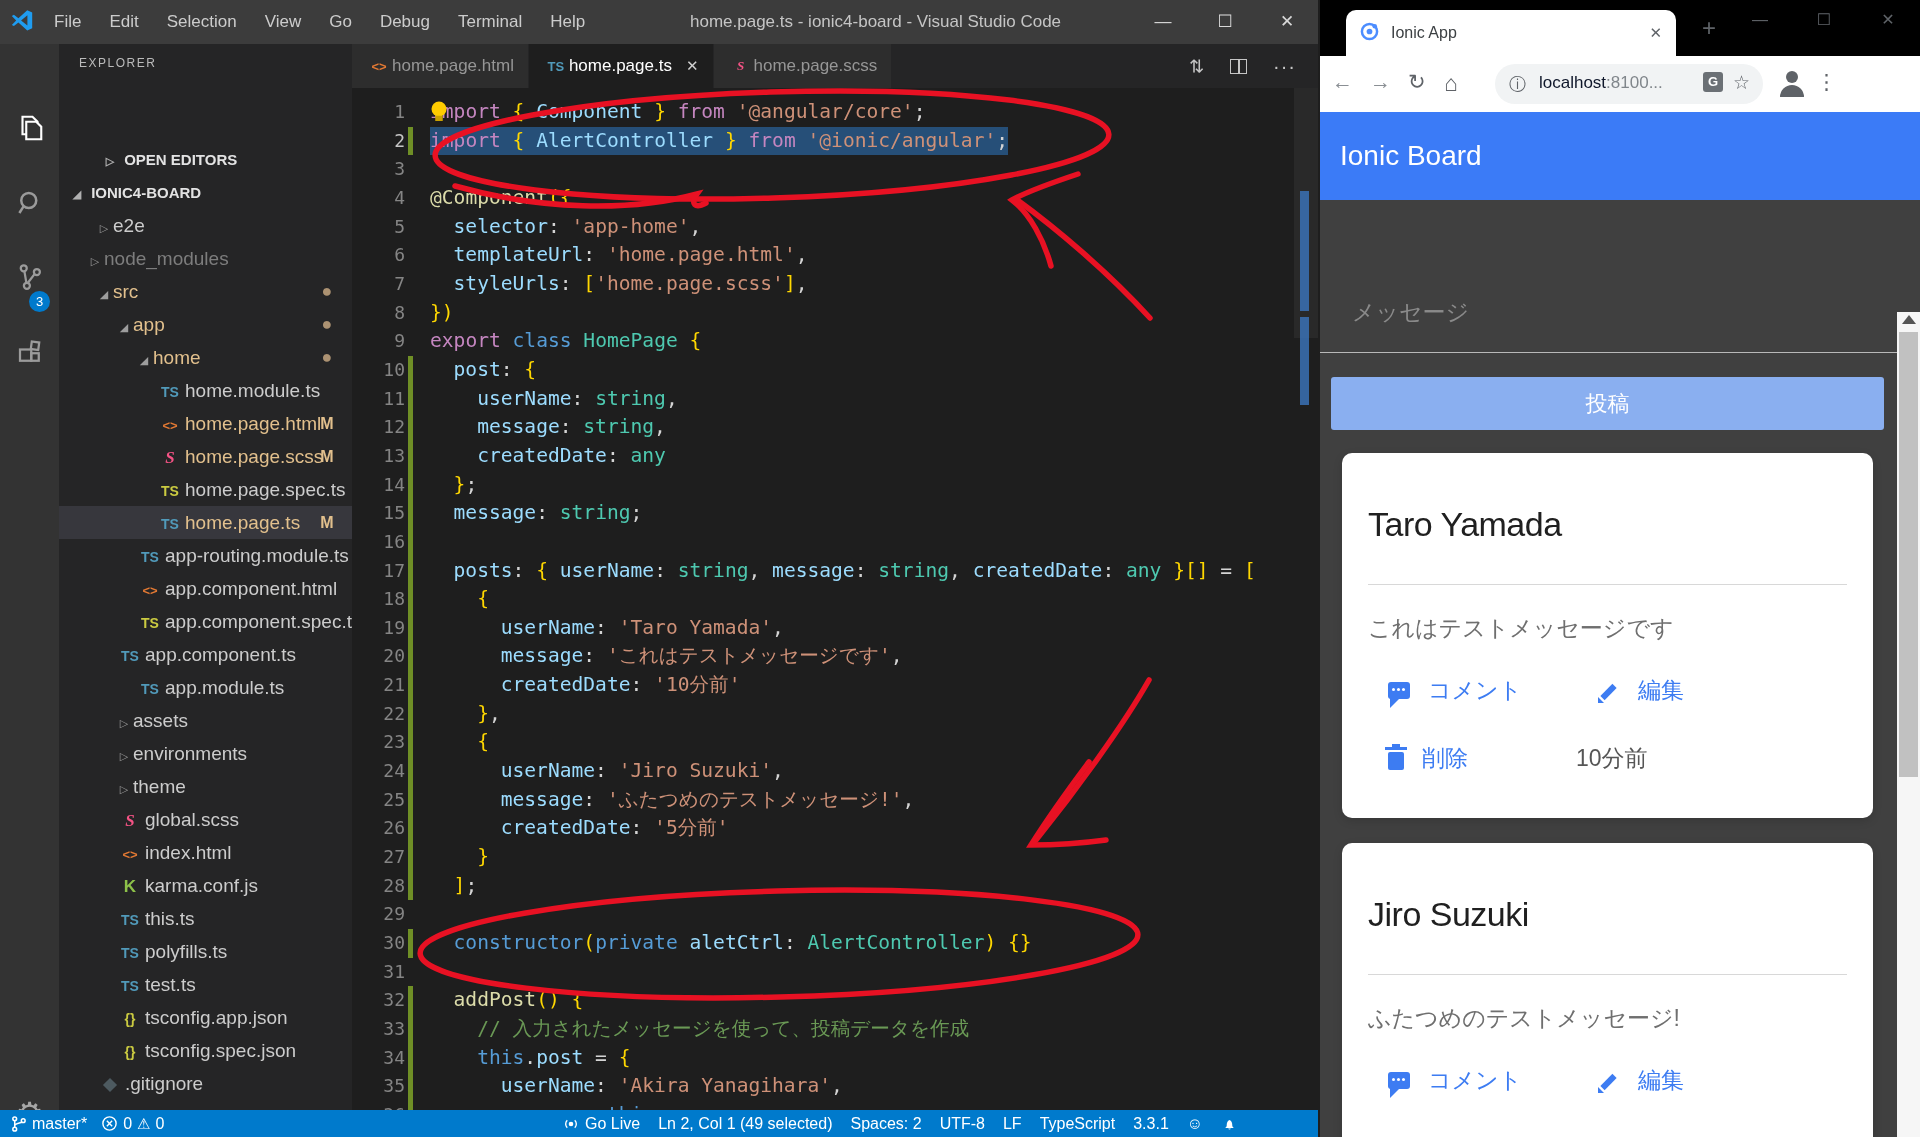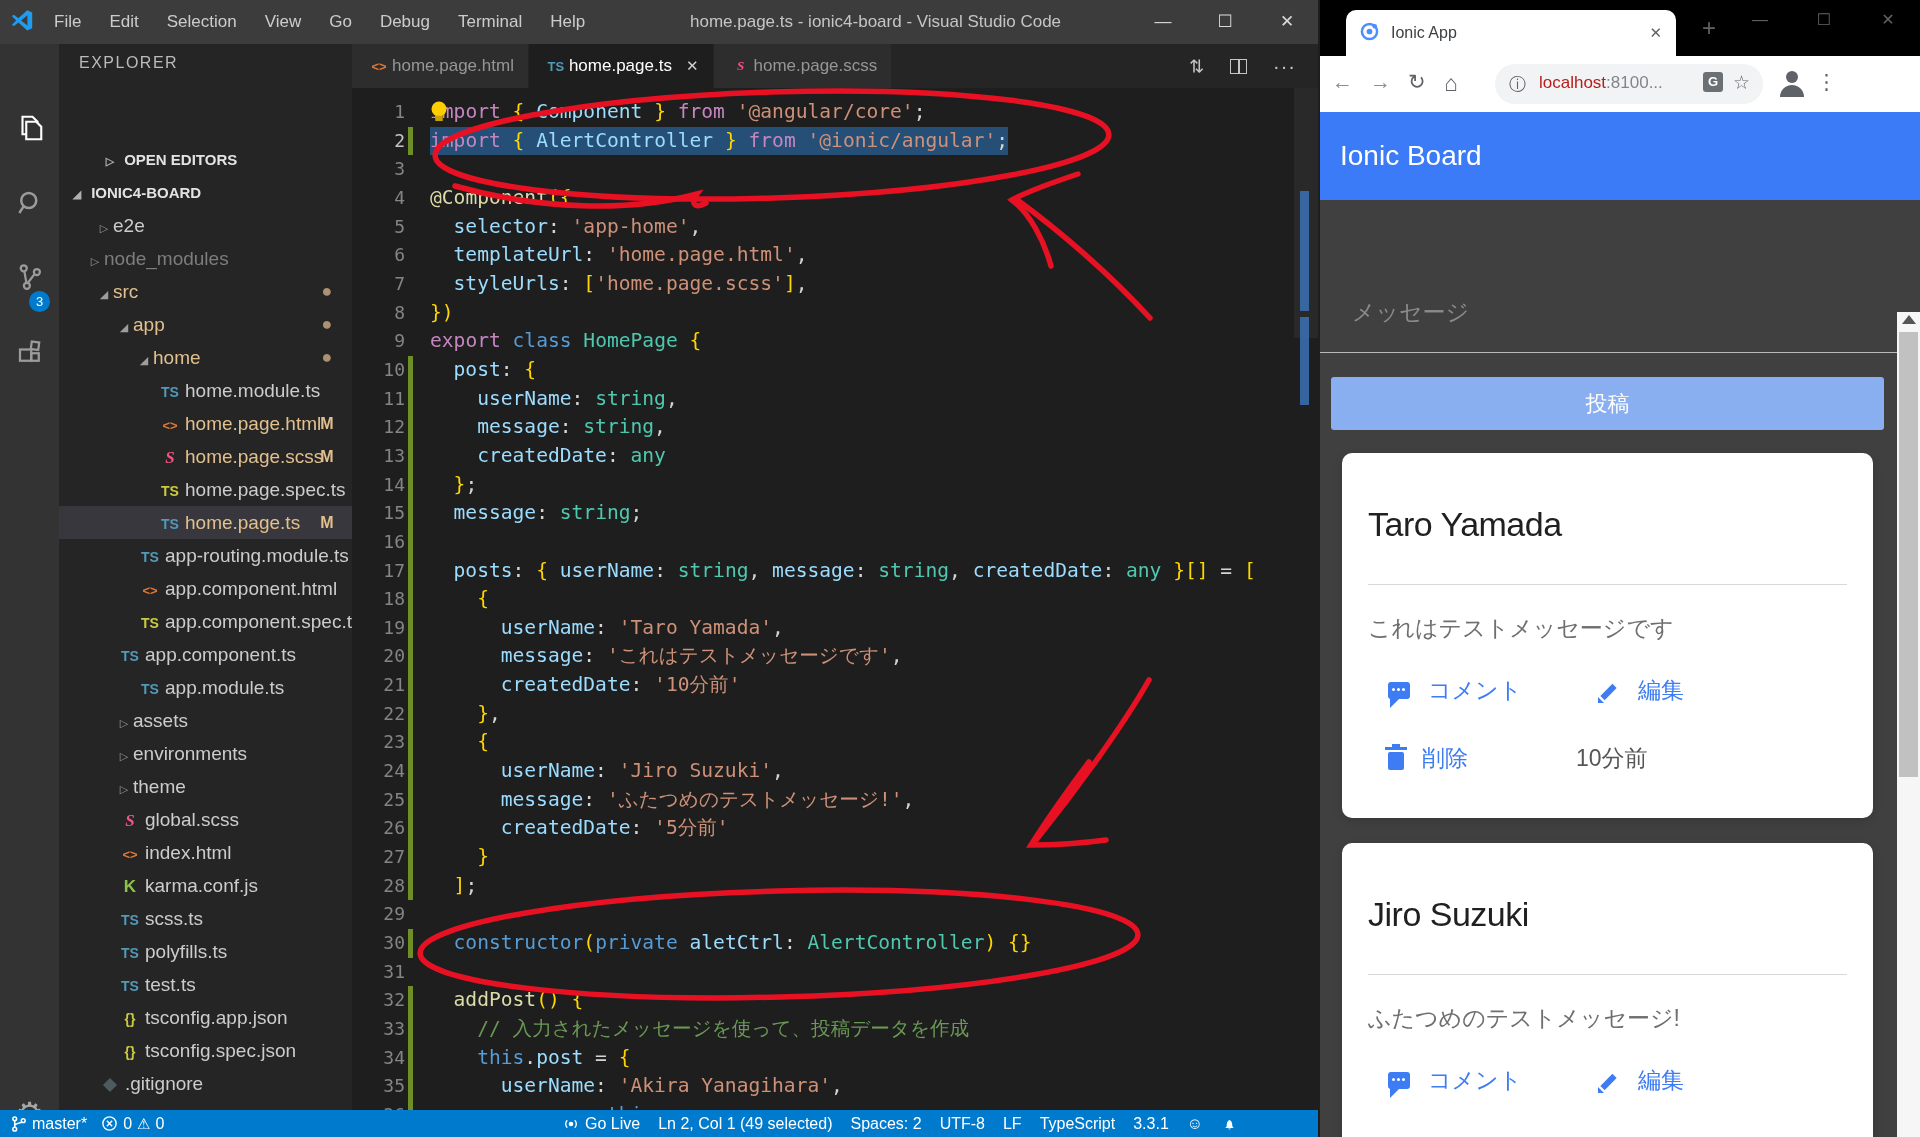--- a/index.html
+++ b/index.html
@@ -20,21 +20,21 @@
   
   .activitybar { position:absolute; left:0; top:44px; width:59px; height:1066px; background:#333333; }
   .act-icon { position:absolute; left:0; width:59px; height:54px; display:flex; align-items:center; justify-content:center; }
   .act-badge { position:absolute; left:29px; top:247px; width:21px; height:21px; border-radius:50%; background:#007acc; color:#fff;
                font-size:13px; text-align:center; line-height:21px; }
   .gear { position:absolute; left:0; top:1043px; width:59px; height:54px; color:#a6a6a6; font-size:32px; text-align:center; line-height:54px; }
 
   
   .sidebar { position:absolute; left:59px; top:44px; width:293px; height:1066px; background:#252526; color:#cccccc; overflow:hidden; }
   .side-heading { position:absolute; left:0; top:0; width:100%; height:35px; padding-left:20px; line-height:38px;
-                  font-size:16px; letter-spacing:1.5px; color:#bbbbbb; }
+                  font-size:12px; letter-spacing:1.5px; color:#bbbbbb; }
   .section-row { position:absolute; left:0; width:100%; height:33px; line-height:33px; font-weight:bold; font-size:15px; color:#e3e3e3; }
   .section-row .tw { display:inline-block; width:20px; text-align:center; font-size:11px; color:#b0b0b0; }
   #sec-open { top:99px; padding-left:25px;margin-left:16px; }
   #sec-project { top:132px; padding-left:8px; }
   .tree { position:absolute; left:0; top:165px; width:100%; }
   .trow { position:relative; height:33px; line-height:33px; font-size:19px; white-space:nowrap; }
   .trow.sel { background:#37373d; }
   .tw2 { display:inline-block; width:18px; text-align:center; font-size:11px; color:#9d9d9d; }
   .fico { display:inline-block; width:30px; text-align:center; font-size:14px; font-weight:bold; }
   .fname { color:#cccccc; }
@@ -88,21 +88,21 @@
   .tabstrip { position:absolute; left:0; top:0; width:100%; height:56px; background:#000000; }
   .btab { position:absolute; left:26px; top:10px; width:330px; height:46px; background:#ffffff; border-radius:10px 10px 0 0;
           display:flex; align-items:center; padding:0 14px; font-size:16px; color:#3c4043; }
   .btab-close { margin-left:auto; color:#5f6368; font-size:15px; }
   .newtab { position:absolute; left:382px; top:14px; font-size:24px; color:#5f6368; }
   .ch-controls { position:absolute; right:0; top:0; height:40px; display:flex; }
   .ch-ctrl { width:64px; text-align:center; line-height:40px; font-size:16px; color:#5f6368; }
   .ch-toolbar { position:absolute; left:0; top:56px; width:100%; height:56px; background:#ffffff; }
   .nav-ic { position:absolute; top:14px; font-size:21px; color:#8a8f94; }
   .omnibox { position:absolute; left:175px; top:64px; width:268px; height:40px; background:#f1f3f4; border-radius:20px; }
-  .omni-host { color:#b91c1c; font-size:17px; } .omni-rest { color:#80868b; font-size:17px; }
+  .omni-host { color:#0f172a; font-size:17px; } .omni-rest { color:#80868b; font-size:17px; }
   .avatar { position:absolute; left:452px; top:64px; width:40px; height:40px; }
   .avatar .head { position:absolute; left:14px; top:7px; width:12px; height:12px; border-radius:50%; background:#5f6368; }
   .avatar .body { position:absolute; left:8px; top:21px; width:24px; height:12px; border-radius:12px 12px 0 0; background:#5f6368; }
 
   .page { position:absolute; left:0; top:112px; width:100%; height:1025px; background:#404040; overflow:hidden; }
   .app-header { position:absolute; left:0; top:0; width:100%; height:88px; background:#3b7bf7; color:#ffffff;
                 font-size:28px; line-height:88px; padding-left:20px; }
   .msg-label { position:absolute; left:32px; top:185px; font-size:23px; color:#8a8a8a; }
   .item-line { position:absolute; left:0; top:240px; width:577px; height:1px; background:#b9b9b9; }
   .post-btn { position:absolute; left:11px; top:265px; width:553px; height:53px; background:#8aaff0; color:#ffffff;
@@ -221,21 +221,21 @@
           <div class="trow" style="padding-left: 76px;"><span class="fico i-html">&lt;&gt;</span><span class="fname">app.component.html</span></div>
           <div class="trow" style="padding-left: 76px;"><span class="fico i-tsy">TS</span><span class="fname">app.component.spec.ts</span></div>
           <div class="trow" style="padding-left: 56px;"><span class="fico i-ts">TS</span><span class="fname">app.component.ts</span></div>
           <div class="trow" style="padding-left: 76px;"><span class="fico i-ts">TS</span><span class="fname">app.module.ts</span></div>
           <div class="trow" style="padding-left: 56px;"><span class="tw2">▷</span><span class="fname">assets</span></div>
           <div class="trow" style="padding-left: 56px;"><span class="tw2">▷</span><span class="fname">environments</span></div>
           <div class="trow" style="padding-left: 56px;"><span class="tw2">▷</span><span class="fname">theme</span></div>
           <div class="trow" style="padding-left: 56px;"><span class="fico i-scss">S</span><span class="fname">global.scss</span></div>
           <div class="trow" style="padding-left: 56px;"><span class="fico i-html">&lt;&gt;</span><span class="fname">index.html</span></div>
           <div class="trow" style="padding-left: 56px;"><span class="fico i-k">K</span><span class="fname">karma.conf.js</span></div>
-          <div class="trow" style="padding-left: 56px;"><span class="fico i-ts">TS</span><span class="fname">scss.ts</span></div>
+          <div class="trow" style="padding-left: 56px;"><span class="fico i-ts">TS</span><span class="fname">this.ts</span></div>
           <div class="trow" style="padding-left: 56px;"><span class="fico i-ts">TS</span><span class="fname">polyfills.ts</span></div>
           <div class="trow" style="padding-left: 56px;"><span class="fico i-ts">TS</span><span class="fname">test.ts</span></div>
           <div class="trow" style="padding-left: 56px;"><span class="fico i-json">{}</span><span class="fname">tsconfig.app.json</span></div>
           <div class="trow" style="padding-left: 56px;"><span class="fico i-json">{}</span><span class="fname">tsconfig.spec.json</span></div>
           <div class="trow" style="padding-left: 36px;"><span class="fico i-git"></span><span class="fname">.gitignore</span></div>
           <div class="trow" style="padding-left: 36px;"><span class="fico i-json">{}</span><span class="fname">angular.json</span></div>
         </div>
 
     </div>
 

